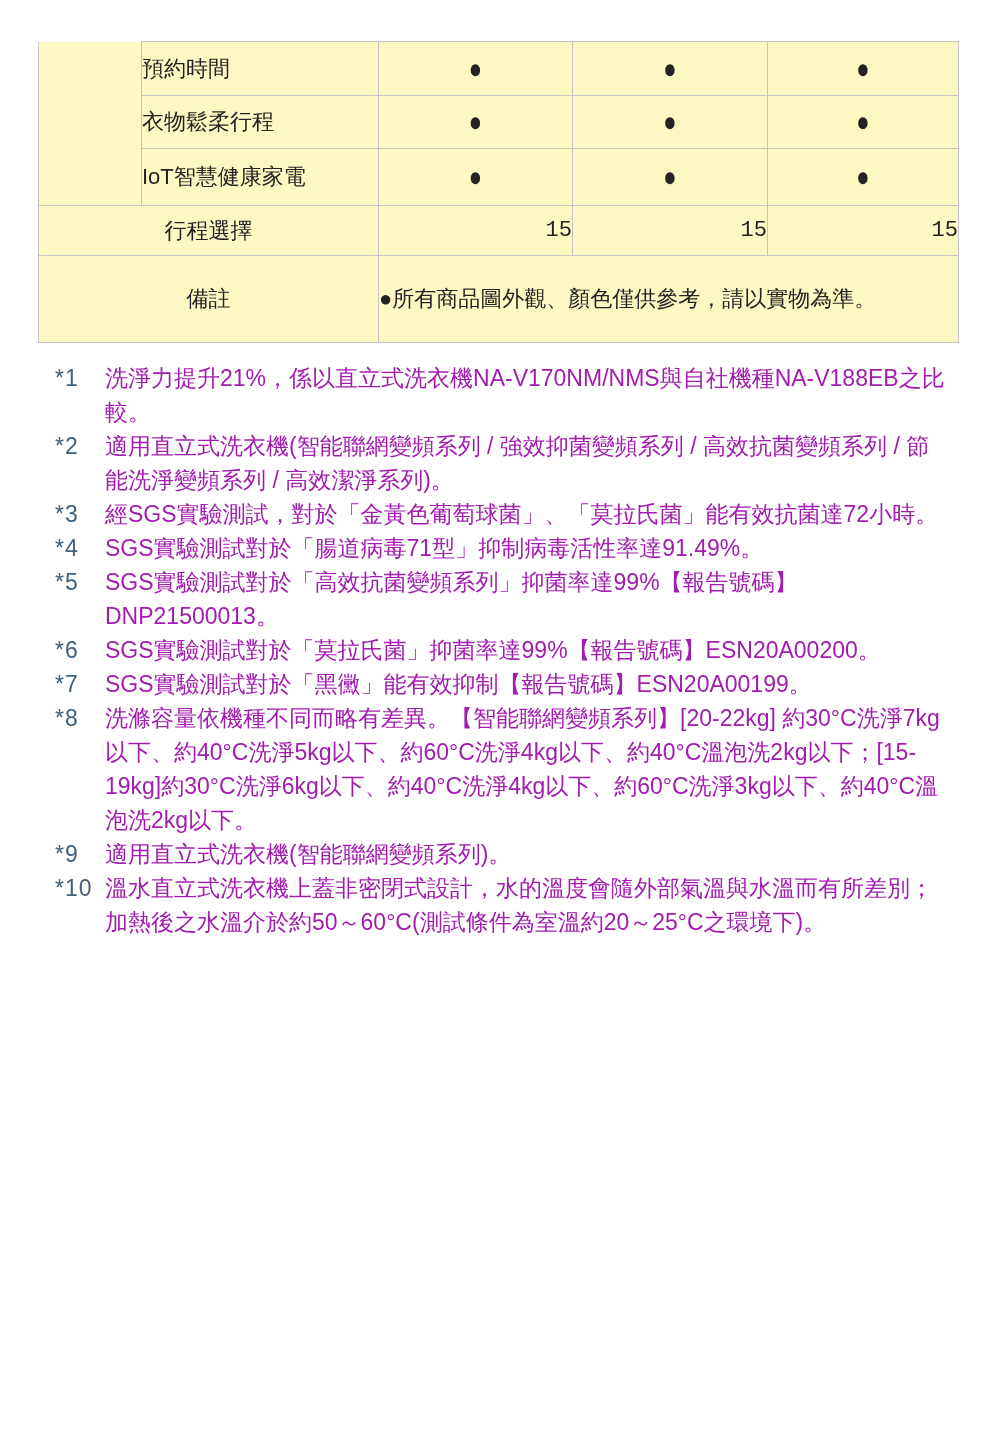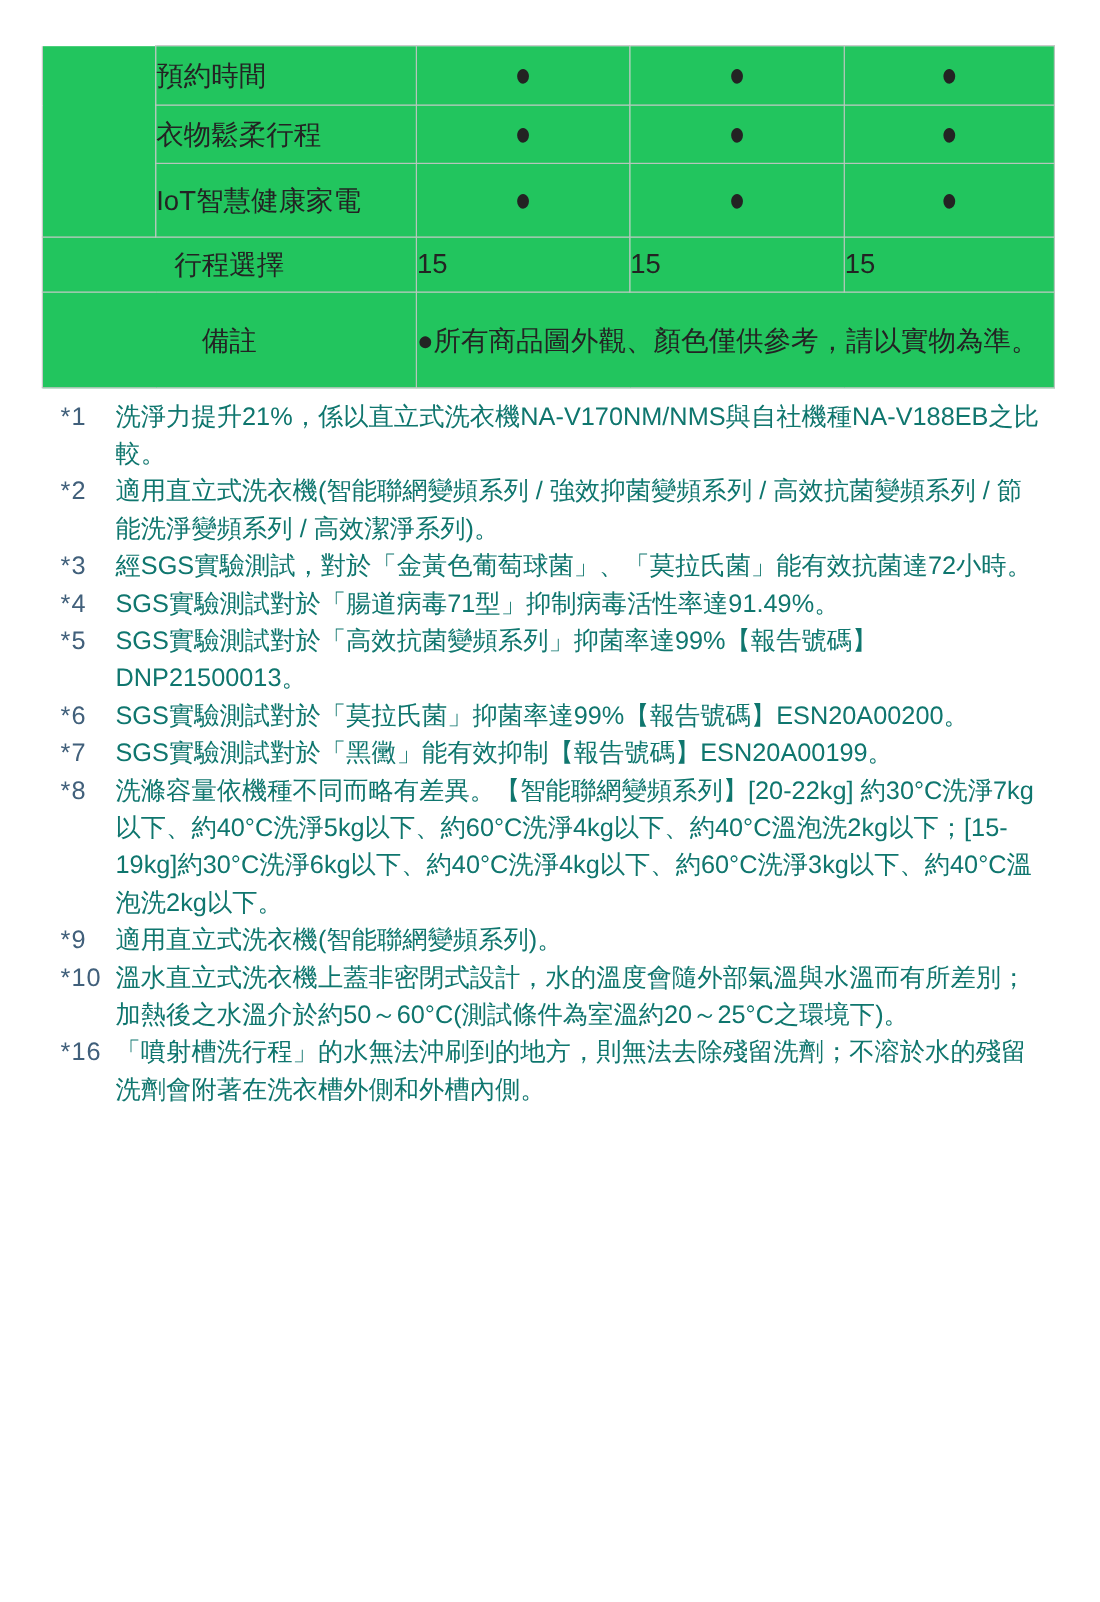--- a/index.html
+++ b/index.html
@@ -22,37 +22,38 @@
     left: 38px;
     top: 41px;
     border-collapse: collapse;
     table-layout: fixed;
     width: 920px;
   }
   .spec-table td {
     border: 1px solid #c5c5c5;
     padding: 0;
     vertical-align: middle;
-    font-size: 25px;
+    font-size: 22px;
     color: #232323;
-    background: #22c55e;
+    background: #fef9c3;
   }
   .cell-cutoff {
     border-top: none !important;
   }
   .label-cell {
     padding-left: 12px;
     text-align: left;
   }
   .label-cell-wide {
     padding-left: 22px;
     text-align: center;
   }
   .value-cell {
-    text-align: left;
+    text-align: right;
+    font-family: Liberation Mono, monospace;
   }
   .dot-cell {
     text-align: center;
     font-size: 22px;
   }
   .dot-glyph {
     display: inline-block;
     transform: scaleY(1.25);
   }
   .note-content-cell {
@@ -75,21 +76,21 @@
     font-size: 23px;
     line-height: 34px;
   }
   .fn-marker {
     flex: 0 0 50px;
     color: #41607b;
     letter-spacing: 1px;
   }
   .fn-text {
     flex: 1;
-    color: #0f766e;
+    color: #a21caf;
     word-break: break-word;
   }
 </style>
 </head>
 <body>
 
 <table class="spec-table">
   <colgroup>
     <col style="width:103px">
     <col style="width:237px">
@@ -104,21 +105,21 @@
       <td class="dot-cell"><span class="dot-glyph">●</span></td>
       <td class="dot-cell"><span class="dot-glyph">●</span></td>
       <td class="dot-cell"><span class="dot-glyph">●</span></td>
     </tr>
     <tr style="height:53px;">
       <td class="label-cell">衣物鬆柔行程</td>
       <td class="dot-cell"><span class="dot-glyph">●</span></td>
       <td class="dot-cell"><span class="dot-glyph">●</span></td>
       <td class="dot-cell"><span class="dot-glyph">●</span></td>
     </tr>
-    <tr style="height:67px;">
+    <tr style="height:57px;">
       <td class="label-cell">IoT智慧健康家電</td>
       <td class="dot-cell"><span class="dot-glyph">●</span></td>
       <td class="dot-cell"><span class="dot-glyph">●</span></td>
       <td class="dot-cell"><span class="dot-glyph">●</span></td>
     </tr>
     <tr style="height:50px;">
       <td class="label-cell-wide" colspan="2">行程選擇</td>
       <td class="value-cell">15</td>
       <td class="value-cell">15</td>
       <td class="value-cell">15</td>
@@ -164,17 +165,13 @@
       <span class="fn-text">洗滌容量依機種不同而略有差異。【智能聯網變頻系列】[20-22kg] 約30°C洗淨7kg以下、約40°C洗淨5kg以下、約60°C洗淨4kg以下、約40°C溫泡洗2kg以下；[15-19kg]約30°C洗淨6kg以下、約40°C洗淨4kg以下、約60°C洗淨3kg以下、約40°C溫泡洗2kg以下。</span>
     </div>
   <div class="fn">
       <span class="fn-marker">*9</span>
       <span class="fn-text">適用直立式洗衣機(智能聯網變頻系列)。</span>
     </div>
   <div class="fn">
       <span class="fn-marker">*10</span>
       <span class="fn-text">溫水直立式洗衣機上蓋非密閉式設計，水的溫度會隨外部氣溫與水溫而有所差別；加熱後之水溫介於約50～60°C(測試條件為室溫約20～25°C之環境下)。</span>
     </div>
-  <div class="fn">
-      <span class="fn-marker">*16</span>
-      <span class="fn-text">「噴射槽洗行程」的水無法沖刷到的地方，則無法去除殘留洗劑；不溶於水的殘留洗劑會附著在洗衣槽外側和外槽內側。</span>
-    </div>
 </div>
 
 </body></html>

